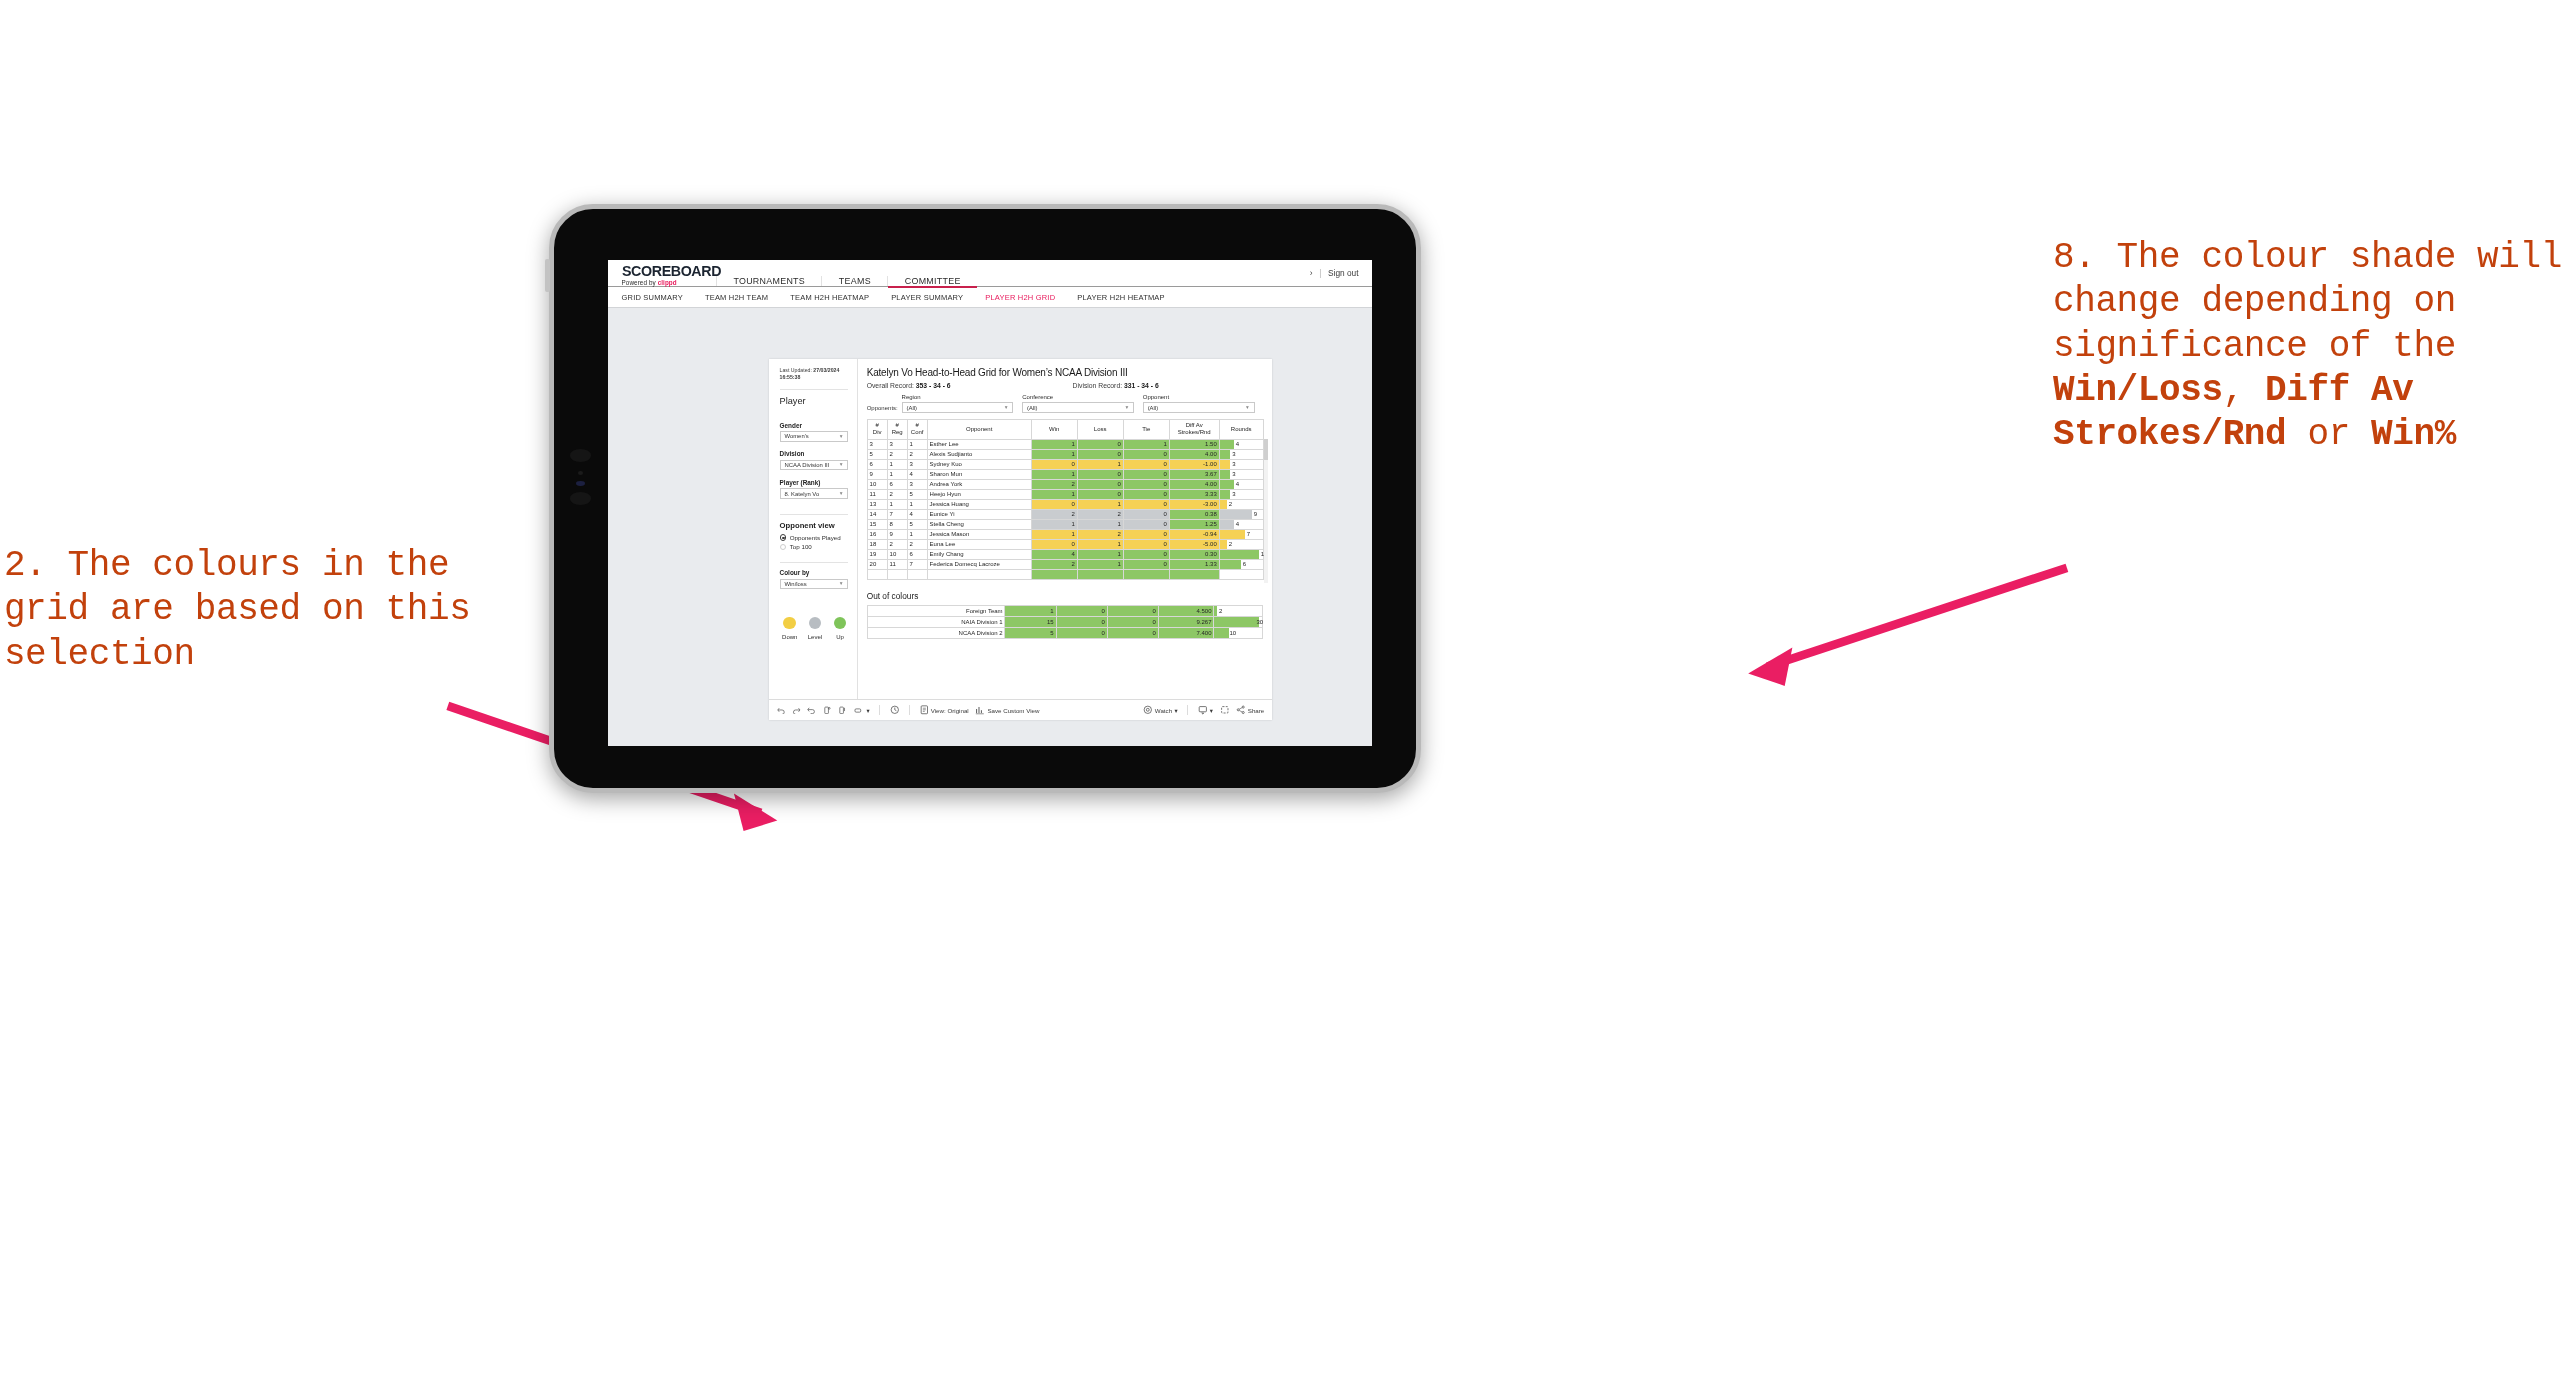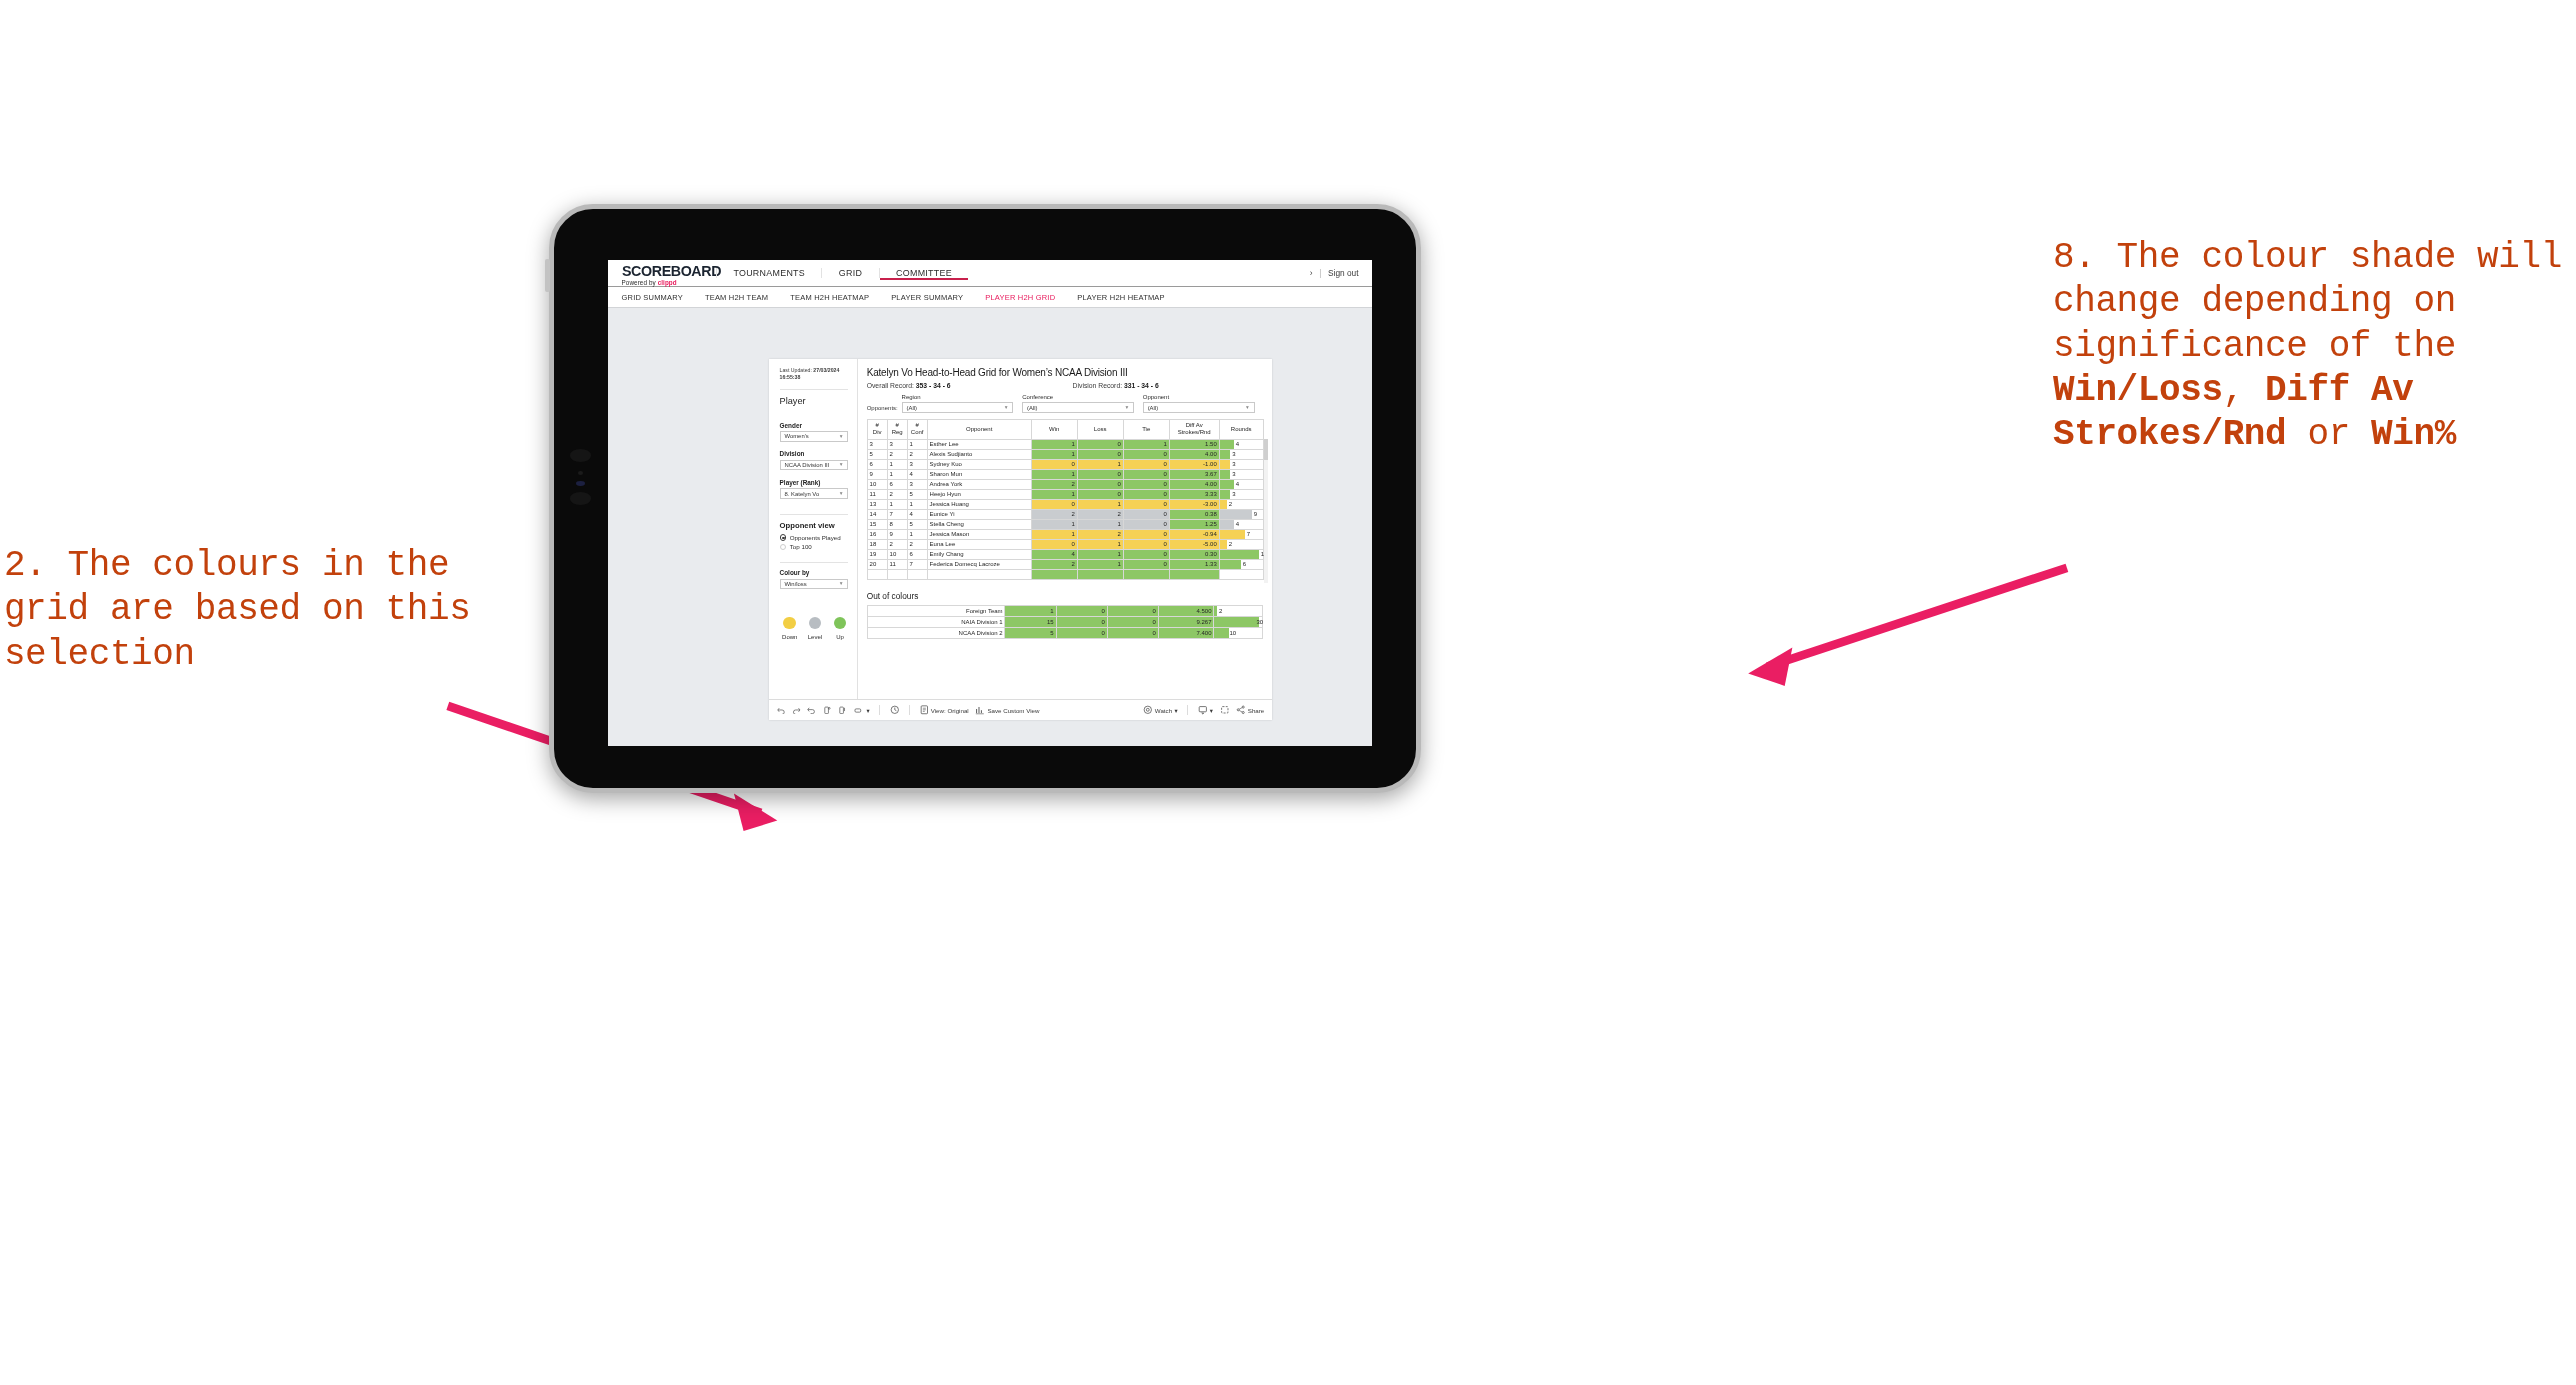--- a/index.html
+++ b/index.html
@@ -56,21 +56,21 @@
   }
   .brand { padding: 3.9px 0 0 13.5px; width: 108px; }
   .brand-title {
     font-family: "Liberation Sans", sans-serif;
     font-weight: 700; font-size: 14px; letter-spacing: -0.4px;
     color: #1b2430; line-height: 14.4px;
     transform: scaleX(1.02); transform-origin: left;
   }
   .brand-sub { font-size: 6.3px; color: #2a2a2a; margin-top: 1px; letter-spacing: 0.1px; }
   .brand-sub .pink { color: #e8195b; font-weight: 700; }
-  .nav-top { display: flex; align-items: center; }
+  .nav-top { display: flex; align-items: flex-end; }
   .nav-top a {
     display: flex; align-items: center; justify-content: center;
     padding: 0 16.4px; font-size: 8.9px; color: #2b2b2b;
     letter-spacing: 0.3px; border-left: 1px solid #e2e2e2;
     text-decoration: none; position: relative;
   }
   .nav-top a.active::after {
     content: ""; position: absolute; left: 0; right: 0; bottom: -1.9px;
     height: 2.4px; background: #c8204c;
   }
@@ -214,21 +214,21 @@
       <div class="app-header">
         <div class="brand">
           <div class="brand-title">SCOREBOARD</div>
           <div class="brand-sub">
             <span>Powered by</span>
             <span class="pink">clippd</span>
           </div>
         </div>
         <div class="nav-top">
           <a href="#">TOURNAMENTS</a>
-          <a href="#">GRID</a>
+          <a href="#">TEAMS</a>
           <a href="#" class="active">COMMITTEE</a>
         </div>
         <div class="header-right">
           <span>›</span>
           <span class="sep">|</span>
           <span>Sign out</span>
         </div>
       </div>
 
       <div class="sub-nav">

